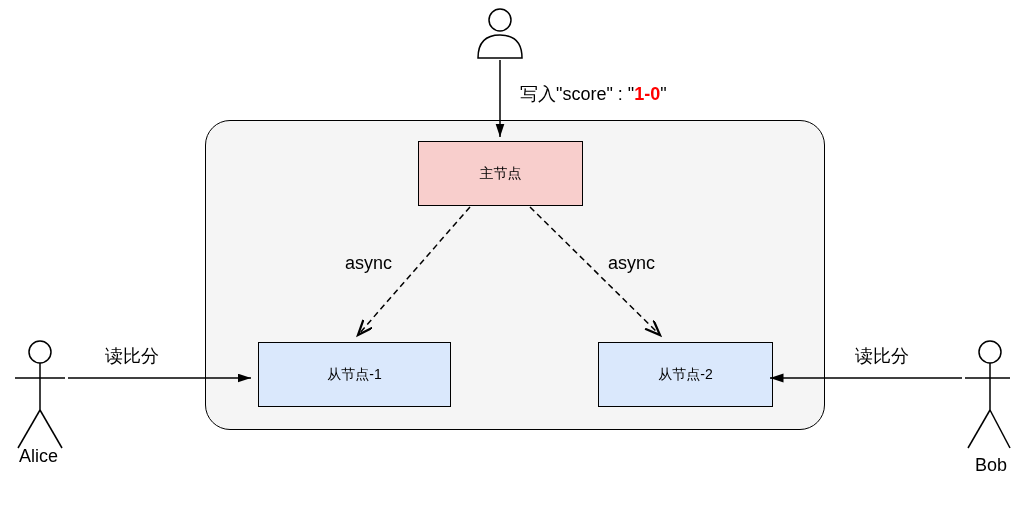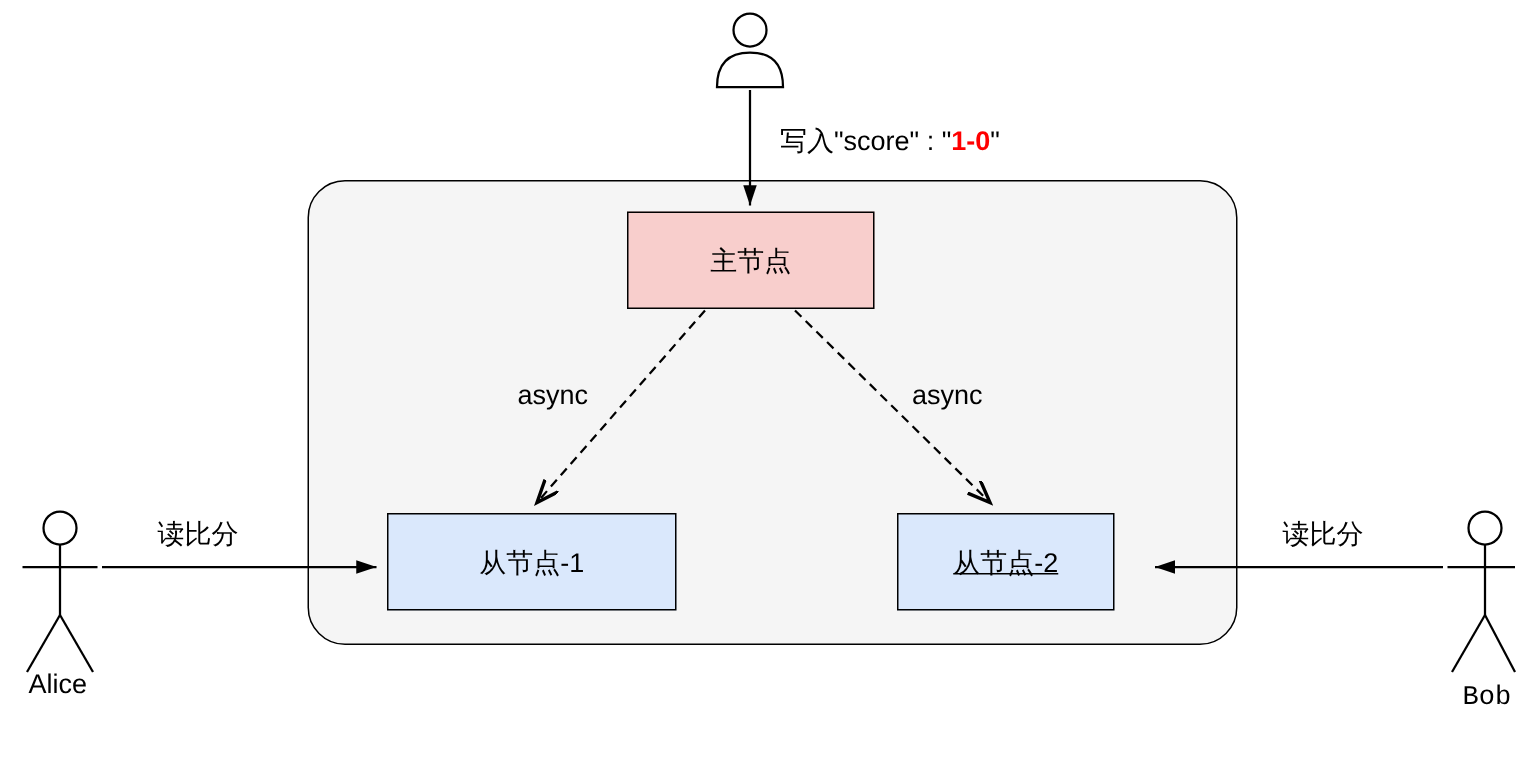--- a/index.html
+++ b/index.html
@@ -20,43 +20,42 @@
       background: #f5f5f5;
       border: 1px solid #000;
       border-radius: 25px;
     }
     .node {
       position: absolute;
       border: 1px solid #000;
       display: flex;
       align-items: center;
       justify-content: center;
-      font-size: 18px;
+      font-size: 14px;
     }
     .primary-node {
       left: 418px;
       top: 141px;
       width: 165px;
       height: 65px;
       background: #f8cecc;
     }
     .follower-1 {
       left: 258px;
       top: 342px;
       width: 193px;
       height: 65px;
       background: #dae8fc;
     }
     .follower-2 {
       left: 598px;
       top: 342px;
-      width: 145px;
+      width: 175px;
       height: 65px;
       background: #dae8fc;
-      text-decoration: underline;
     }
     .label {
       position: absolute;
       font-size: 18px;
       white-space: nowrap;
     }
     .write-label {
       left: 520px;
       top: 82px;
     }
@@ -81,21 +80,20 @@
       left: 855px;
       top: 344px;
     }
     .alice-label {
       left: 19px;
       top: 446px;
     }
     .bob-label {
       left: 975px;
       top: 455px;
-      font-family: Liberation Mono, monospace;
     }
     svg.overlay {
       position: absolute;
       left: 0;
       top: 0;
       width: 1011px;
       height: 505px;
       pointer-events: none;
     }
   </style>

